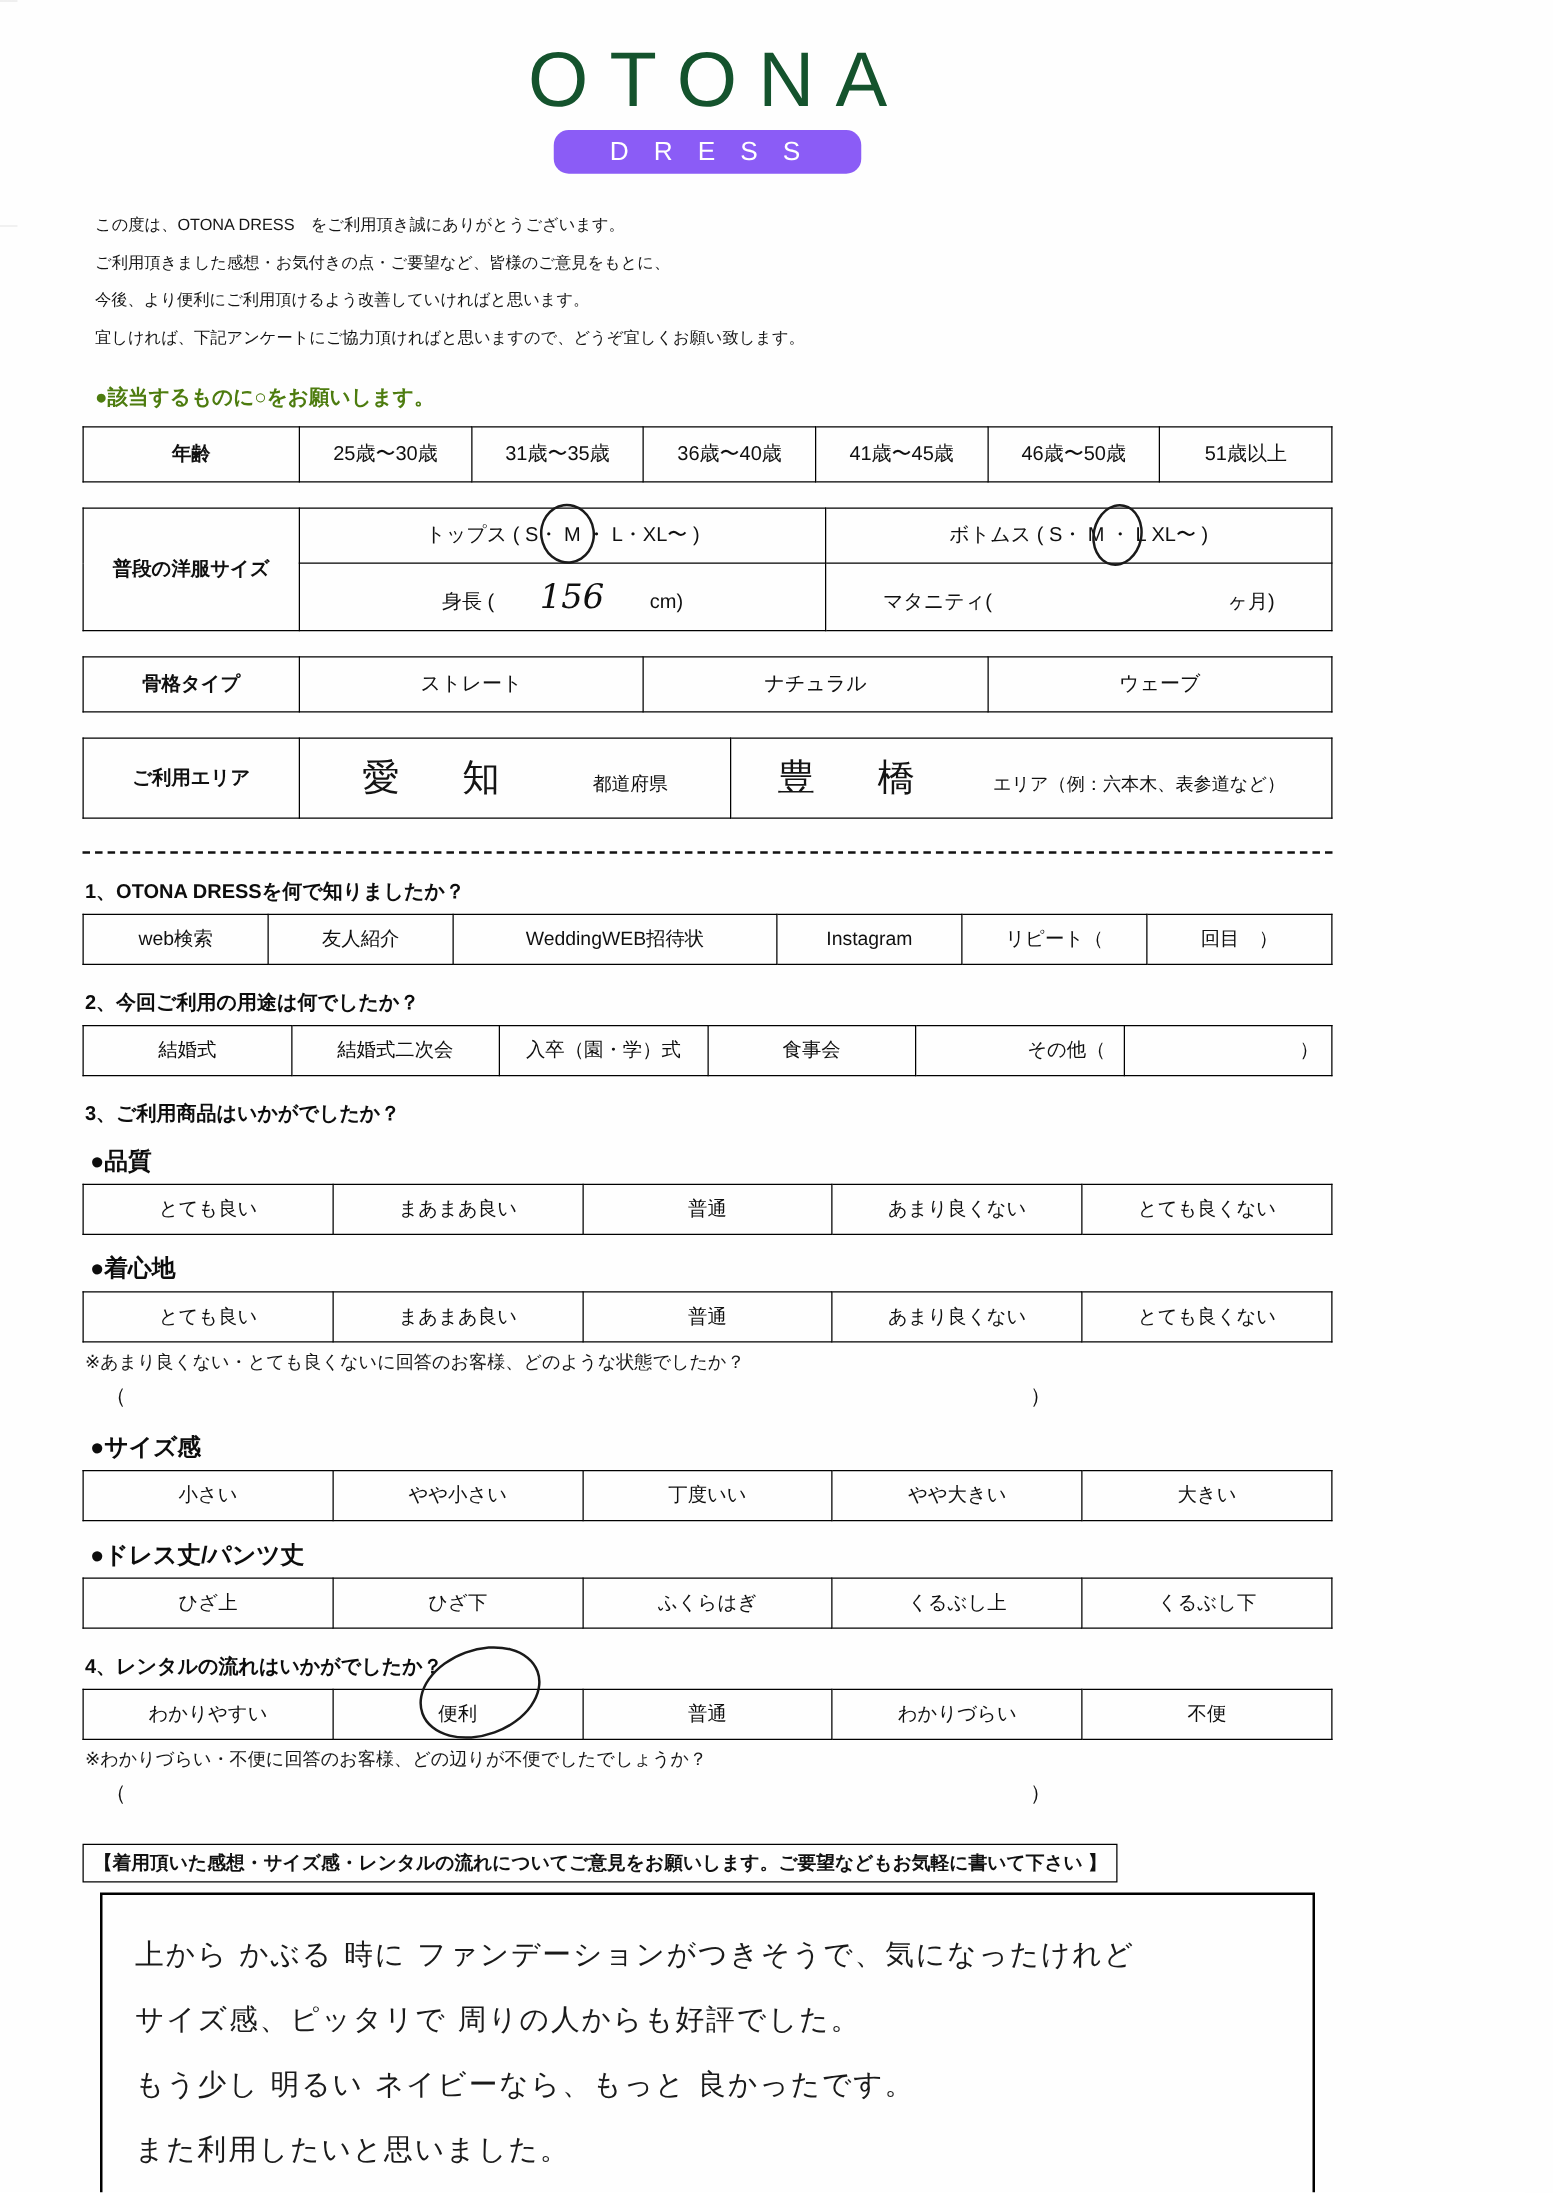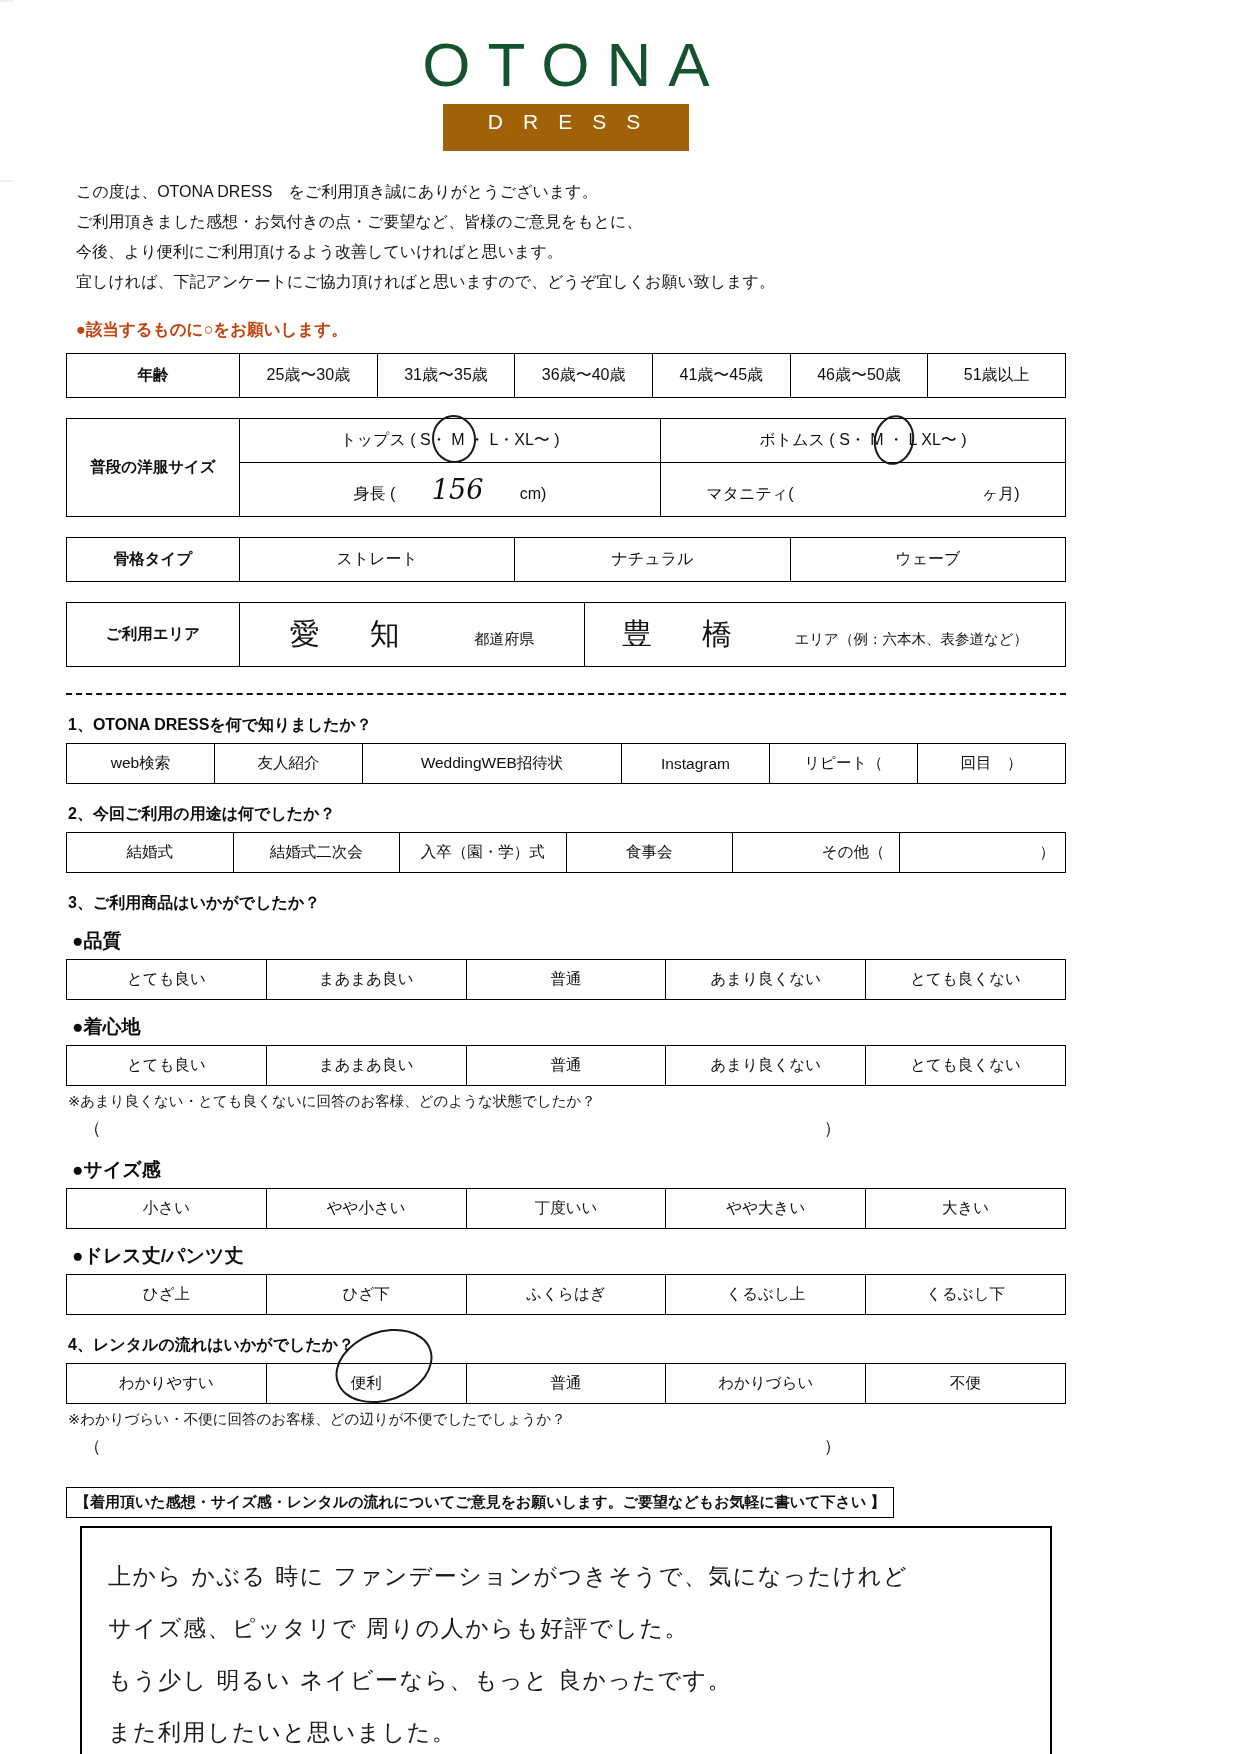--- a/index.html
+++ b/index.html
@@ -48,44 +48,45 @@
     font-size: 62px;
     letter-spacing: 17px;
     font-weight: 400;
     line-height: 1;
     color: #14532d;
     text-indent: 17px;
   }
   .logo-dress {
     display: inline-block;
     margin-top: 8px;
-    background: #a16207;
+    background: #8b5cf6;
     color: #ffffff;
     font-size: 21px;
     letter-spacing: 20px;
-    padding: 7px 10px 19px 26px;
+    padding: 7px 10px 7px 26px;
     line-height: 1;
     min-width: 210px;
+    border-radius: 12px;
   }
 
   
   .intro {
     margin-top: 26px;
-    font-size: 16px;
+    font-size: 13px;
     line-height: 30px;
     color: #151515;
     padding-left: 10px;
   }
   .intro div { white-space: nowrap; }
 
   .section-head {
     font-weight: bold;
     font-size: 16.5px;
     margin: 22px 0 12px 10px;
-    color: #c2410c;
+    color: #4d7c0f;
   }
   .q-head {
     font-weight: bold;
     font-size: 16px;
     margin: 20px 0 7px 2px;
     color: #0d0d0d;
     position: relative;
   }
   .bullet-head {
     font-weight: bold;

